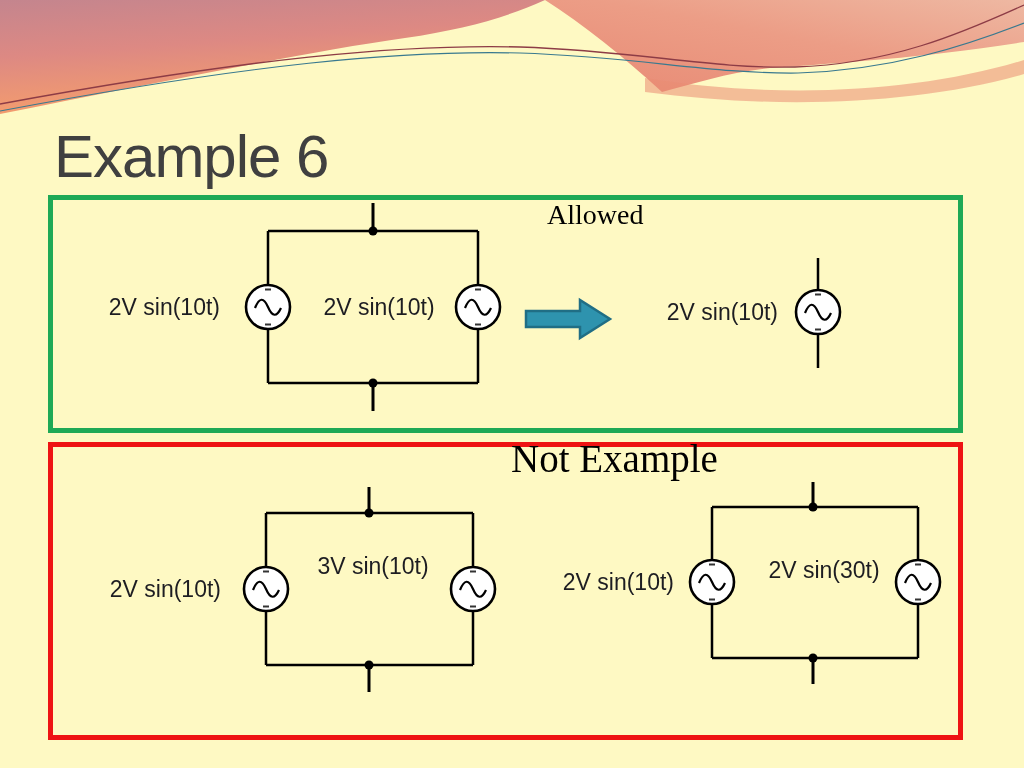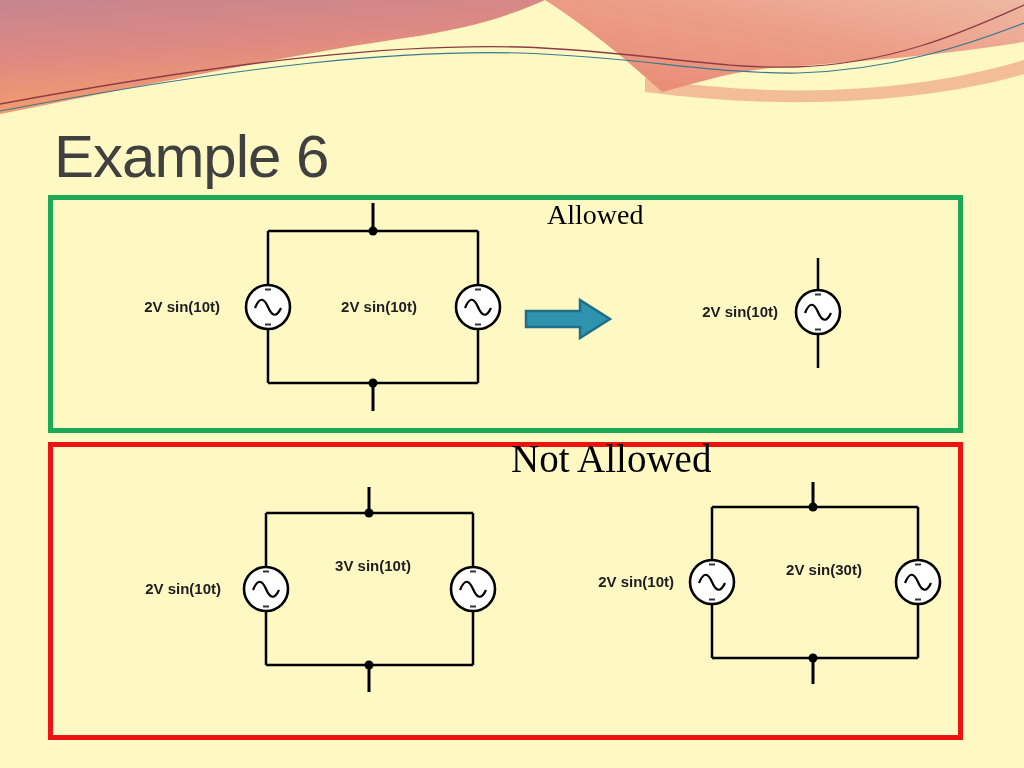--- a/index.html
+++ b/index.html
@@ -22,22 +22,22 @@
 
   .section-heading {
     position:absolute; margin:0; font-family:"Liberation Serif", serif;
     font-weight:400; color:#000; line-height:1; z-index:4;
   }
   .allowed-heading { left:540px; top:201px; font-size:28px;margin-left:7px; }
   .not-allowed-heading { left:511px; top:439px; font-size:39px; }
 
   .circuit-svg { position:absolute; z-index:3; }
   .clabel {
-    position:absolute; font-size:15px; line-height:24px; color:#1d1d22;
-    white-space:nowrap; z-index:4;font-weight:bold;
+    position:absolute; font-size:23px; line-height:24px; color:#1d1d22;
+    white-space:nowrap; z-index:4;
   }
   .r { text-align:right; } .c { text-align:center; }
   .wire { stroke:#000; stroke-width:2.5; fill:none; }
   .stub { stroke:#000; stroke-width:3; fill:none; }
   .dot  { fill:#000; stroke:none; }
 </style>
 </head>
 <body>
 
 <div class="slide">
@@ -94,21 +94,21 @@
     <polygon points="2,14 56,14 56,3 86,22 56,41 56,30 2,30" fill="#2e93ae" stroke="#206e85" stroke-width="2.5"></polygon>
   </svg>
 
   <svg class="circuit-svg" style="left:790px; top:255px;" width="56" height="116" viewBox="0 0 56 116">
     <path class="wire" d="M28,3 V35 M28,79 V113"></path>
     <use href="#acsrc" x="28" y="57"></use>
   </svg>
   <div class="clabel r" style="left:642px; top:300px; width:136px;">2V sin(10t)</div>
 
   <div class="rule-box not-allowed-box"></div>
-  <h2 class="section-heading not-allowed-heading">Not Allowed</h2>
+  <h2 class="section-heading not-allowed-heading">Not Example</h2>
 
   <svg class="circuit-svg" style="left:242px; top:480px;" width="256" height="216" viewBox="0 0 256 216">
     <path class="wire" d="M24,33 H231 M24,33 V87 M24,131 V185 M231,33 V87 M231,131 V185 M24,185 H231"></path>
     <path class="stub" d="M127,7 V33 M127,185 V212"></path>
     <circle class="dot" cx="127" cy="33" r="4.5"></circle>
     <circle class="dot" cx="127" cy="185" r="4.5"></circle>
     <use href="#acsrc" x="24" y="109"></use>
     <use href="#acsrc" x="231" y="109"></use>
   </svg>
   <div class="clabel r" style="left:86px; top:577px; width:135px;">2V sin(10t)</div>

